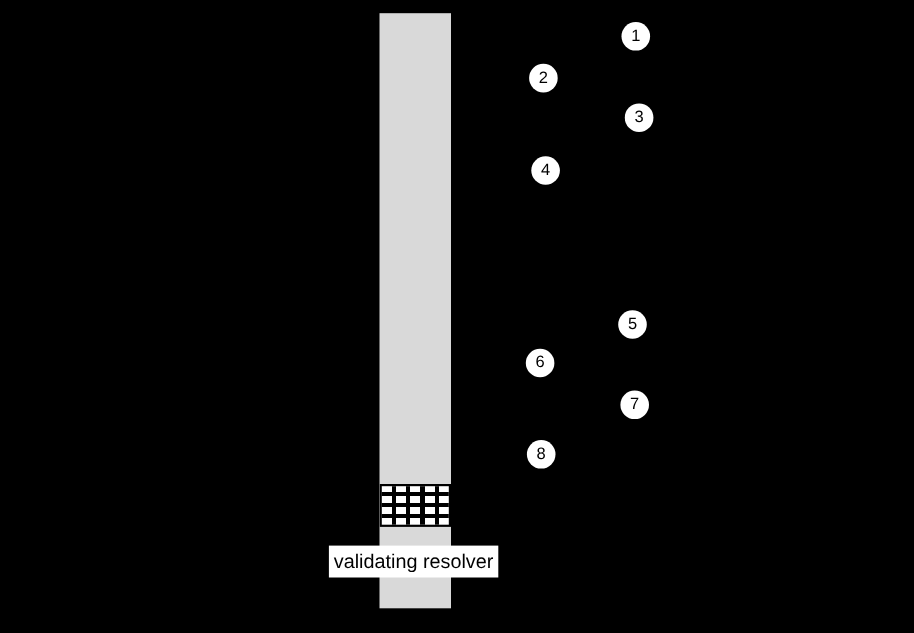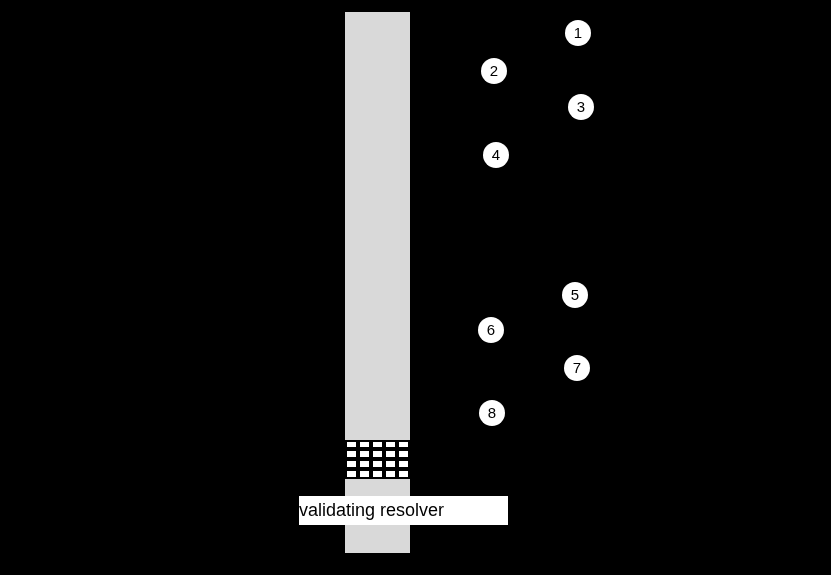--- a/index.html
+++ b/index.html
@@ -36,26 +36,27 @@
     background-color: #ffffff;
     background-image:
       repeating-linear-gradient(90deg, transparent 0 9px, #000000 9px 13px),
       repeating-linear-gradient(0deg, transparent 0 6px, #000000 6px 10px);
   }
   
   .resolver-label {
     position: absolute;
     left: 299px;
     top: 496px;
-    width: 209px;
+    width: 154px;
     height: 29px;
     background: #ffffff;
     color: #000000;
     font-size: 18px;
     line-height: 29px;
+    text-align: center;
     white-space: nowrap;
   }
   
   .step {
     position: absolute;
     width: 26px;
     height: 26px;
     border-radius: 50%;
     background: #ffffff;
     color: #000000;

